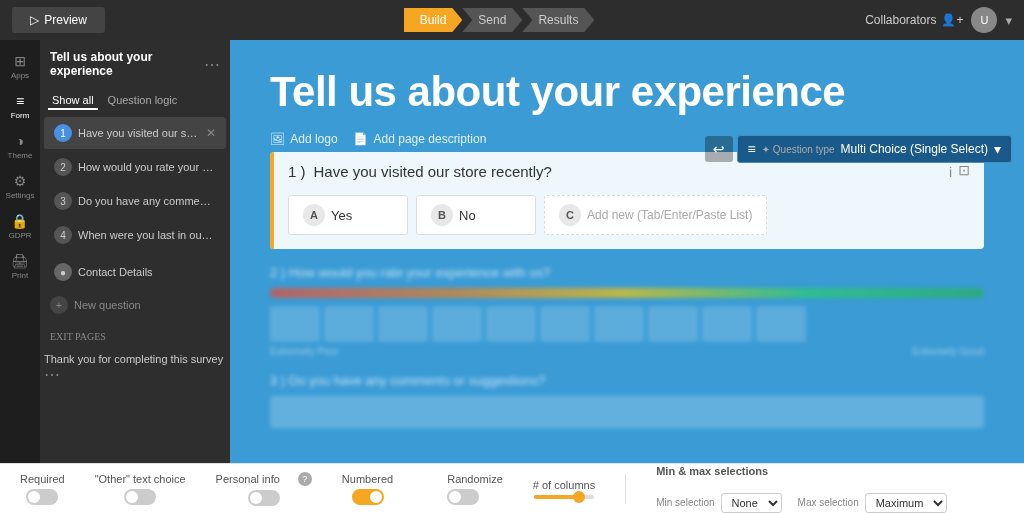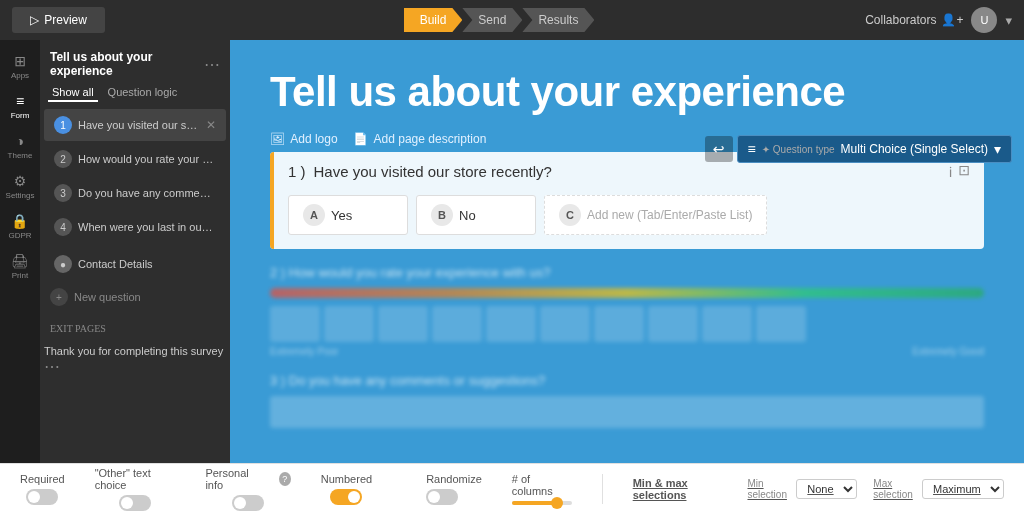--- a/index.html
+++ b/index.html
@@ -75,21 +75,21 @@
       display: flex;
       flex-direction: column;
       flex-shrink: 0;
       overflow-y: auto;
     }
     .form-panel-header {
       display: flex; align-items: center; justify-content: space-between;
       padding: 10px 10px 6px 10px;
     }
     .form-panel-title { color: #fff; font-size: 12px; font-weight: 600; }
-    .form-tabs { display: flex; padding: 0 8px 6px; gap: 6px; }
+    .form-tabs { display: flex; padding: 0 8px 6px; gap: 6px; margin-top: 8px; }
     .form-tab { font-size: 11px; color: #aaa; cursor: pointer; padding: 2px 4px; }
     .form-tab.active { color: #fff; border-bottom: 2px solid #fff; }
 
     .question-item {
       display: flex; align-items: center; gap: 6px;
       padding: 7px 10px; cursor: pointer; border-radius: 3px; margin: 1px 4px;
     }
     .question-item.active { background: #444; }
     .q-num { width: 18px; height: 18px; border-radius: 50%; background: #555; color: #ccc; font-size: 10px; display: flex; align-items: center; justify-content: center; flex-shrink: 0; }
     .q-num.blue { background: #4a90e2; color: #fff; }
@@ -229,21 +229,21 @@
     }
     .toggle::after {
       content: ''; position: absolute; width: 12px; height: 12px; border-radius: 50%;
       background: #fff; top: 2px; left: 2px; transition: left 0.2s;
     }
     .toggle.on { background: #f5a623; }
     .toggle.on::after { left: 18px; }
 
     .toolbar-divider { width: 1px; height: 30px; background: #e0e0e0; }
 
-    .min-max-section { display: flex; flex-direction: row; gap: 16px; font-size: 11px; color: #555; text-decoration: underline; }
+    .min-max-section { display: flex; flex-direction: column; gap: 16px; font-size: 11px; color: #555; }
     .min-max-row { display: flex; gap: 16px; }
     .min-max-item { display: flex; align-items: center; gap: 6px; }
     .min-max-select {
       border: 1px solid #ccc; border-radius: 3px; padding: 2px 6px; font-size: 11px; color: #333;
       cursor: pointer; background: #fff;
     }
 
     .columns-slider { display: flex; align-items: center; gap: 4px; }
     .slider-track { width: 60px; height: 4px; background: #ddd; border-radius: 2px; position: relative; }
     .slider-fill { width: 70%; height: 100%; background: #f5a623; border-radius: 2px; }

